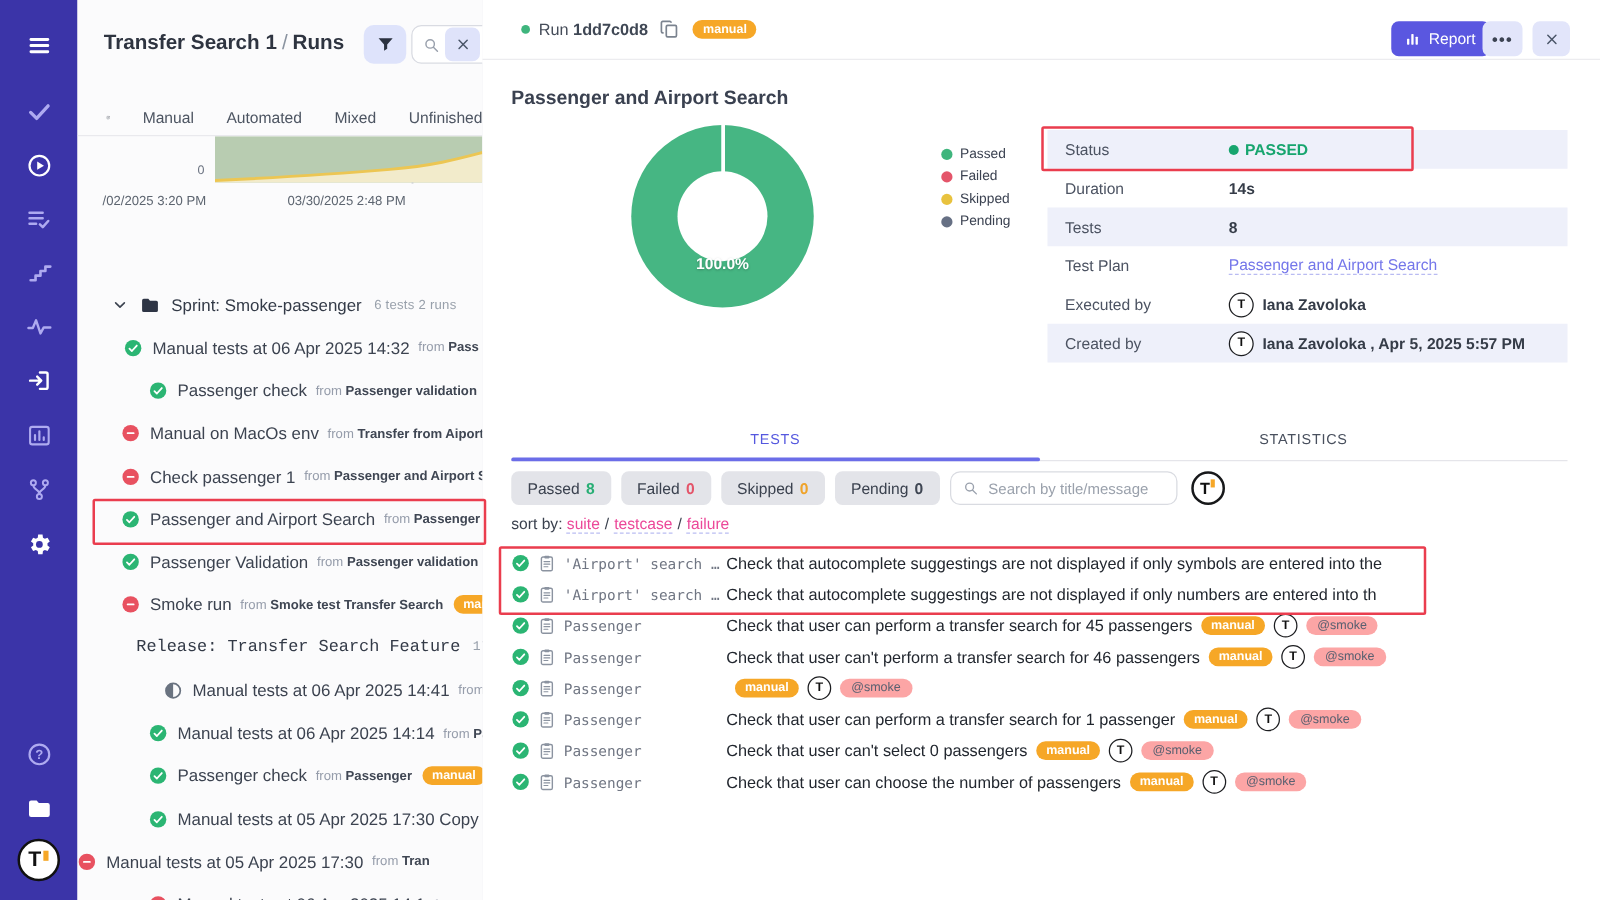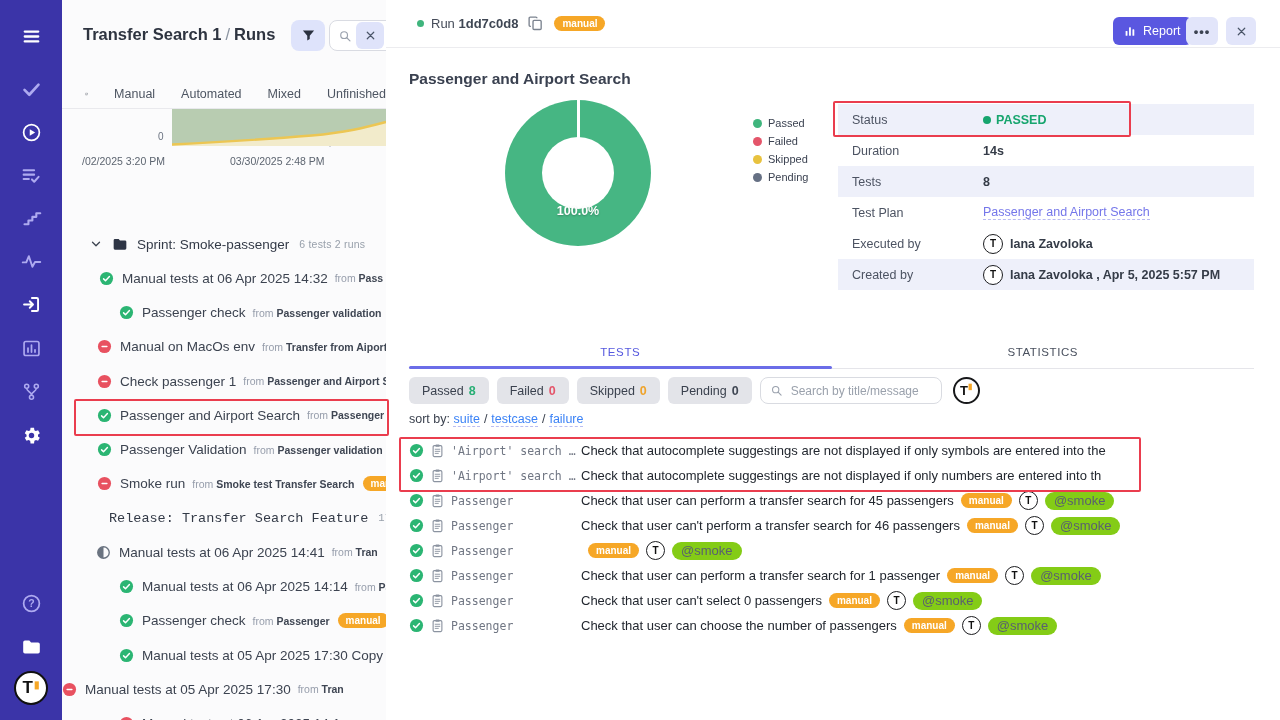--- a/index.html
+++ b/index.html
@@ -104,31 +104,31 @@
   .tests-search .ic{width:13px;height:13px;flex:none;}
   .search-input{border:none;outline:none;background:transparent;font-family:inherit;font-size:12px;
     color:#3a414e;margin-left:6px;width:100%;}
   .search-input::placeholder{color:#9aa1ac;}
   .avatar-btn{width:27px;height:27px;border-radius:50%;border:2px solid #17181a;background:#fff;color:#111;
     font-size:13px;font-weight:bold;display:flex;align-items:center;justify-content:center;margin-left:11px;
     cursor:pointer;box-sizing:border-box;}
   .avatar-btn i{font-style:normal;color:#f6a727;font-size:8px;margin-top:-8px;}
 
   .sort-row{position:absolute;left:23px;top:412px;font-size:12.5px;color:#3a414e;}
-  .sort-link{color:#3b82f6;border-bottom:1px dashed #babdf2;cursor:pointer;}
+  .sort-link{color:#ec4899;border-bottom:1px dashed #babdf2;cursor:pointer;}
   .sort-sep{color:#3a414e;padding:0 4px;}
 
   .tests{position:absolute;left:0;top:438px;width:894px;}
   .test-row{position:absolute;left:23px;height:25px;display:flex;align-items:center;white-space:nowrap;cursor:pointer;}
   .test-suite{width:130px;margin-left:6px;font-family:"DejaVu Sans Mono",monospace;font-size:11.5px;
     color:#707683;overflow:hidden;flex:none;}
   .test-title{font-size:13px;color:#22272f;}
   .test-row .badge{margin-left:7px;}
   .test-row .mini-avatar{width:17px;height:17px;margin-left:7px;}
-  .tag{display:inline-block;background:#84cc16;color:#596070;font-size:13px;border-radius:9px;
+  .tag{display:inline-block;background:#fca5a5;color:#596070;font-size:10px;border-radius:9px;
     padding:2.5px 9px;margin-left:7px;line-height:1;}
 
   
   .anno{position:absolute;border:2px solid #ea3d4e;border-radius:2px;pointer-events:none;z-index:50;}
 </style>
 </head>
 <body>
 
 <div class="screen">
 
@@ -324,21 +324,21 @@
         <div class="tree-row" style="top: 501px; padding-left: 28px; font-family: Liberation Mono, monospace;">
           <svg class="ic" viewBox="0 0 24 24" style="width:12px;height:12px;margin-right:10px;">
             <path d="M5 8.5l7 7 7-7" stroke="#3c4350" stroke-width="2.6" fill="none" stroke-linecap="round" stroke-linejoin="round"></path>
           </svg>
           <svg class="ic" viewBox="0 0 24 24" style="width:16px;height:16px;margin-right:9px;">
             <path d="M2.5 6.5a2 2 0 012-2h5.5l2 2.3h7.5a2 2 0 012 2v9.7a2 2 0 01-2 2h-15a2 2 0 01-2-2z" fill="#2e3545"></path>
           </svg>
           <span class="t-folder-label">Release: Transfer Search Feature</span>
           <span class="t-meta">17 tests  5</span>
         </div>
-        <div class="tree-row" style="top: 535.25px; padding-left: 34px;">
+        <div class="tree-row" style="top: 535.25px; padding-left: 69px;">
           <svg class="ic" viewBox="0 0 24 24" style="width:15px;height:15px;margin-right:8px;">
             <circle cx="12" cy="12" r="9.2" stroke="#6a7380" stroke-width="2.2" fill="none"></circle>
             <path d="M12 2.8a9.2 9.2 0 000 18.4z" fill="#6a7380"></path>
           </svg>
           <span class="t-label">Manual tests at 06 Apr 2025 14:41</span>
           <span class="t-from">from <b>Tran</b></span>
         </div>
         <div class="tree-row" style="top: 569.5px; padding-left: 57px;">
           <svg class="ic" viewBox="0 0 24 24" style="width:15px;height:15px;margin-right:8px;">
             <circle cx="12" cy="12" r="10.5" fill="#2bb573"></circle>

